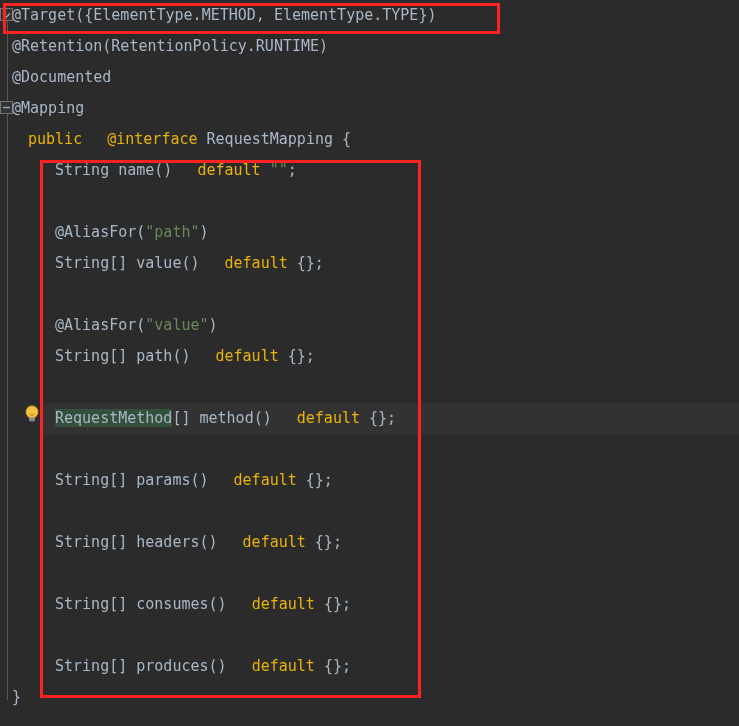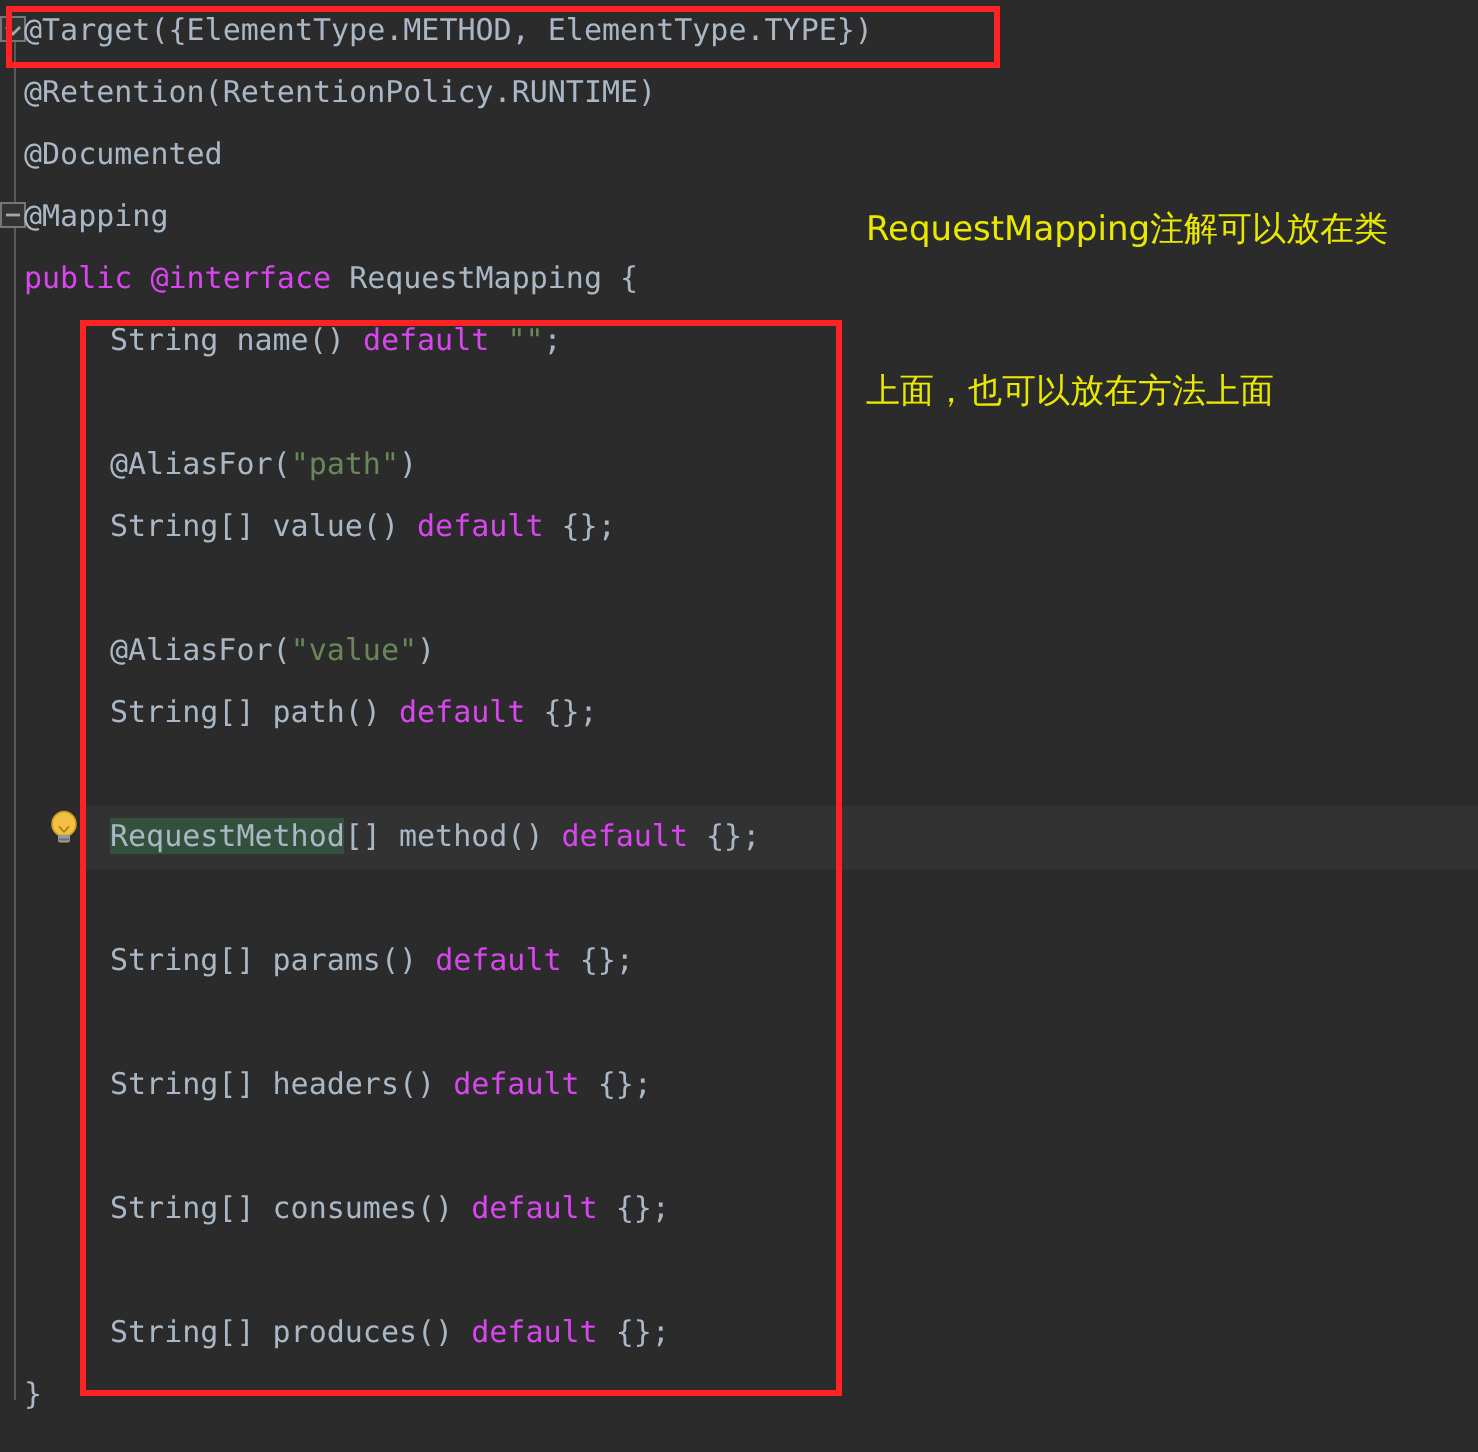--- a/index.html
+++ b/index.html
@@ -23,21 +23,21 @@
   .code{position:absolute;left:0;top:0;width:739px;height:726px;
         font-size:15px;line-height:31px;white-space:pre;}
   .line{position:absolute;left:0;width:739px;height:31px;padding-left:12px;box-sizing:border-box;
         color:#a9b7c6;letter-spacing:0px;}
   .line.indent{padding-left:55px;}
   .line.root{padding-left:12px;}
 
   .cur-line-bg{position:absolute;left:0;width:739px;height:32px;background:#323232;}
 
   
-  .kw{color:#d946ef;}
+  .kw{color:#eab308;margin-left:16px;}
   .str{color:#6a8759;}
   .ident{color:#a9b7c6;}
   .brace{color:#a9b7c6;}
   .hl{background:#32503c;}
 
   
   .redbox{position:absolute;border:3px solid #ff2222;box-sizing:border-box;pointer-events:none;}
   #redbox-target{left:3px;top:3px;width:497px;height:31px;}
   #redbox-attrs{left:40px;top:160px;width:381px;height:538px;}
 
@@ -80,18 +80,14 @@
         <rect x="5.3" y="15.2" width="5.4" height="1" fill="#6f6f6f"></rect>
       </svg>
     </div>
   </div>
 
   <div class="code" id="code-area"><div class="line root" style="top: 0px;"><span class="ident">@Target(</span><span class="ident">{ElementType.METHOD, ElementType.TYPE}</span><span class="ident">)</span></div><div class="line root" style="top: 31px;"><span class="ident">@Retention(RetentionPolicy.RUNTIME)</span></div><div class="line root" style="top: 62px;"><span class="ident">@Documented</span></div><div class="line root" style="top: 93px;"><span class="ident">@Mapping</span></div><div class="line root" style="top: 124px;"><span class="kw">public </span><span class="kw">@interface </span><span class="ident">RequestMapping </span><span class="brace">{</span></div><div class="line indent" style="top: 155px;"><span class="ident">String name() </span><span class="kw">default </span><span class="str">""</span><span class="ident">;</span></div><div class="line indent" style="top: 186px;">&nbsp;</div><div class="line indent" style="top: 217px;"><span class="ident">@AliasFor(</span><span class="str">"path"</span><span class="ident">)</span></div><div class="line indent" style="top: 248px;"><span class="ident">String[] value() </span><span class="kw">default </span><span class="ident">{};</span></div><div class="line indent" style="top: 279px;">&nbsp;</div><div class="line indent" style="top: 310px;"><span class="ident">@AliasFor(</span><span class="str">"value"</span><span class="ident">)</span></div><div class="line indent" style="top: 341px;"><span class="ident">String[] path() </span><span class="kw">default </span><span class="ident">{};</span></div><div class="line indent" style="top: 372px;">&nbsp;</div><div class="line indent" style="top: 403px;"><span class="ident hl">RequestMethod</span><span class="ident">[] method() </span><span class="kw">default </span><span class="ident">{};</span></div><div class="line indent" style="top: 434px;">&nbsp;</div><div class="line indent" style="top: 465px;"><span class="ident">String[] params() </span><span class="kw">default </span><span class="ident">{};</span></div><div class="line indent" style="top: 496px;">&nbsp;</div><div class="line indent" style="top: 527px;"><span class="ident">String[] headers() </span><span class="kw">default </span><span class="ident">{};</span></div><div class="line indent" style="top: 558px;">&nbsp;</div><div class="line indent" style="top: 589px;"><span class="ident">String[] consumes() </span><span class="kw">default </span><span class="ident">{};</span></div><div class="line indent" style="top: 620px;">&nbsp;</div><div class="line indent" style="top: 651px;"><span class="ident">String[] produces() </span><span class="kw">default </span><span class="ident">{};</span></div><div class="line root" style="top: 682px;"><span class="brace">}</span></div></div>
 
   <div class="redbox" id="redbox-target"></div>
   <div class="redbox" id="redbox-attrs"></div>
 
-  <div class="callout" id="callout-1">
-    <div>RequestMapping注解可以放在类</div>
-    <div>上面，也可以放在方法上面</div>
-  </div>
 
 </div>
 
 </body></html>

